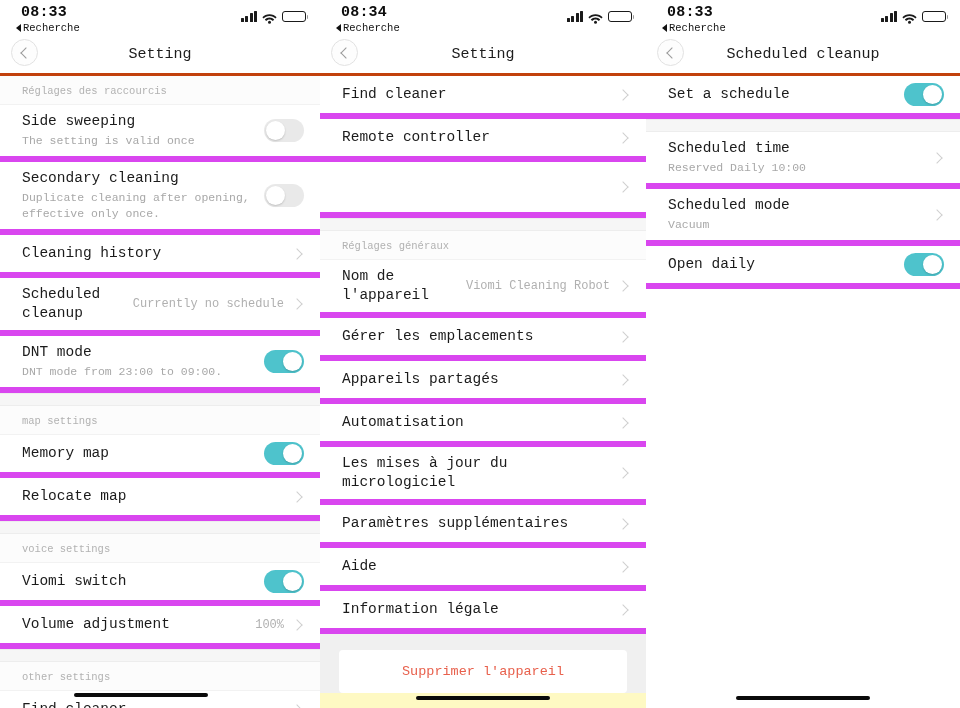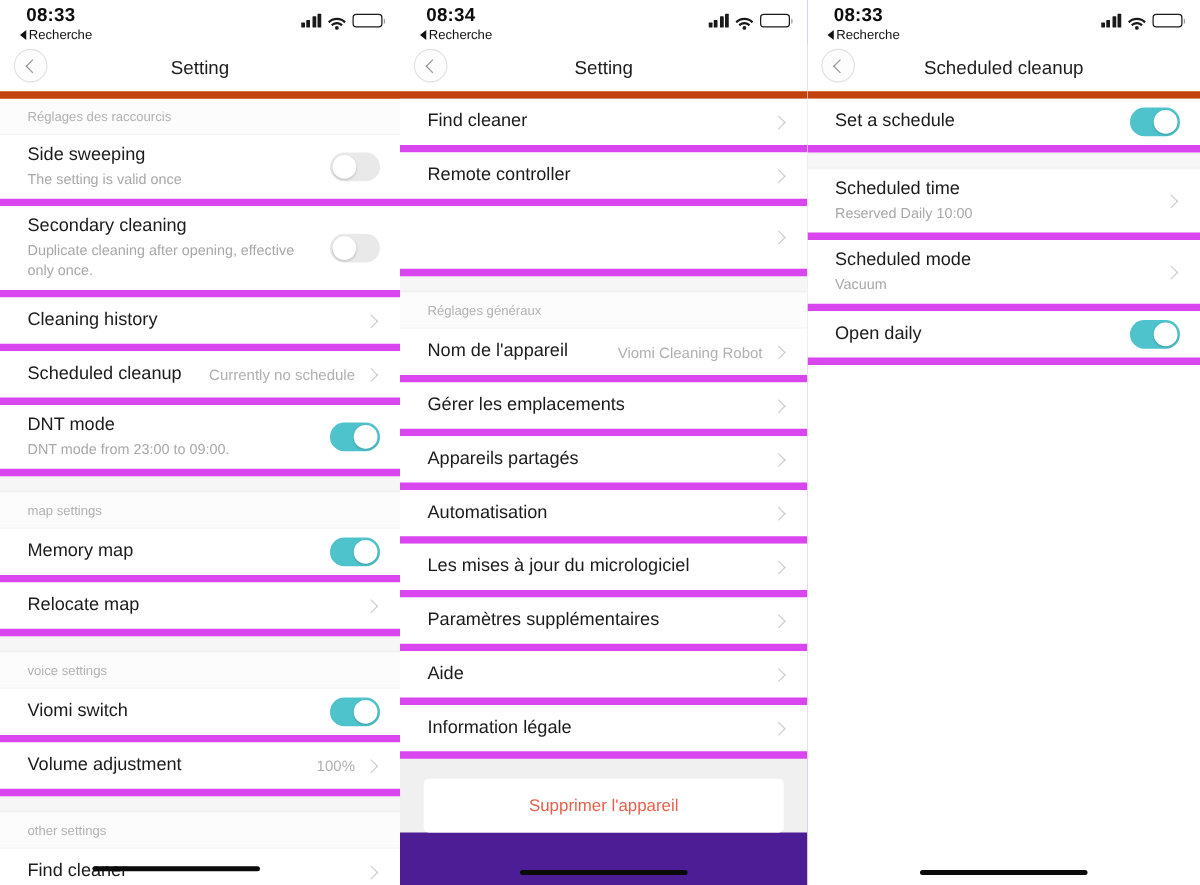--- a/index.html
+++ b/index.html
@@ -11,30 +11,31 @@
     width: 960px;
     height: 708px;
     font-family: "Liberation Sans", sans-serif;
     -webkit-font-smoothing: antialiased;
     overflow: hidden;
   }
   .screens {
     display: flex;
     width: 960px;
     height: 708px;
+    font-family: Liberation Mono, monospace;
   }
   .phone {
     position: relative;
     height: 708px;
     background: #ffffff;
     overflow: hidden;
     flex: 0 0 auto;
   }
   #phone-1 { width: 320px; }
-  #phone-2 { width: 326px; background: #4c1d95; }
+  #phone-2 { width: 326px; background: #fef9c3; }
   #phone-3 { width: 314px; }
 
   
   .statusbar {
     position: relative;
     height: 36px;
     padding: 0 14px;
   }
   .sb-time {
     position: absolute;
@@ -108,21 +109,21 @@
     height: 100%;
     background: #1a1a1a;
     border-radius: 1px;
   }
 
   
   .navbar {
     position: relative;
     height: 37px;
     background: #fff;
-    border-bottom: 6px solid #c2410c;
+    border-bottom: 3px solid #c2410c;
   }
   .nav-back {
     position: absolute;
     left: 11px;
     top: 3px;
     width: 27px; height: 27px;
     border-radius: 50%;
     border: 1px solid #e2e2e2;
     background: #fdfdfd;
     display: flex;

